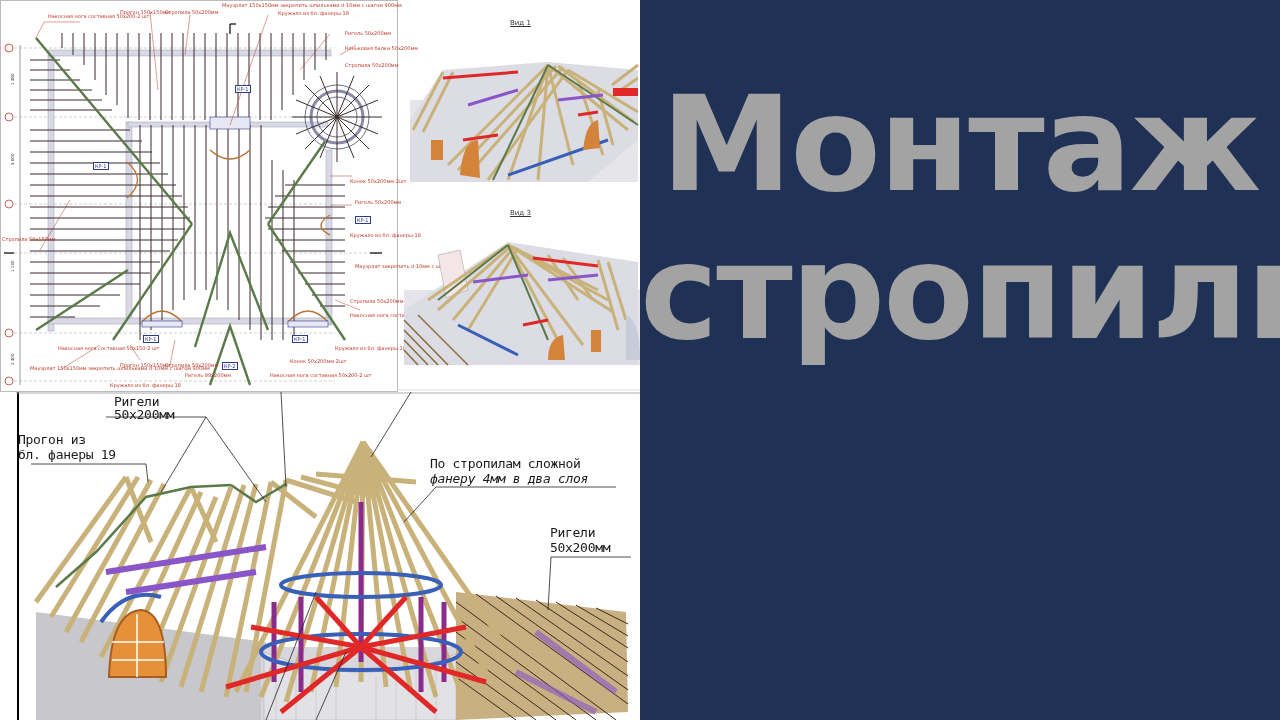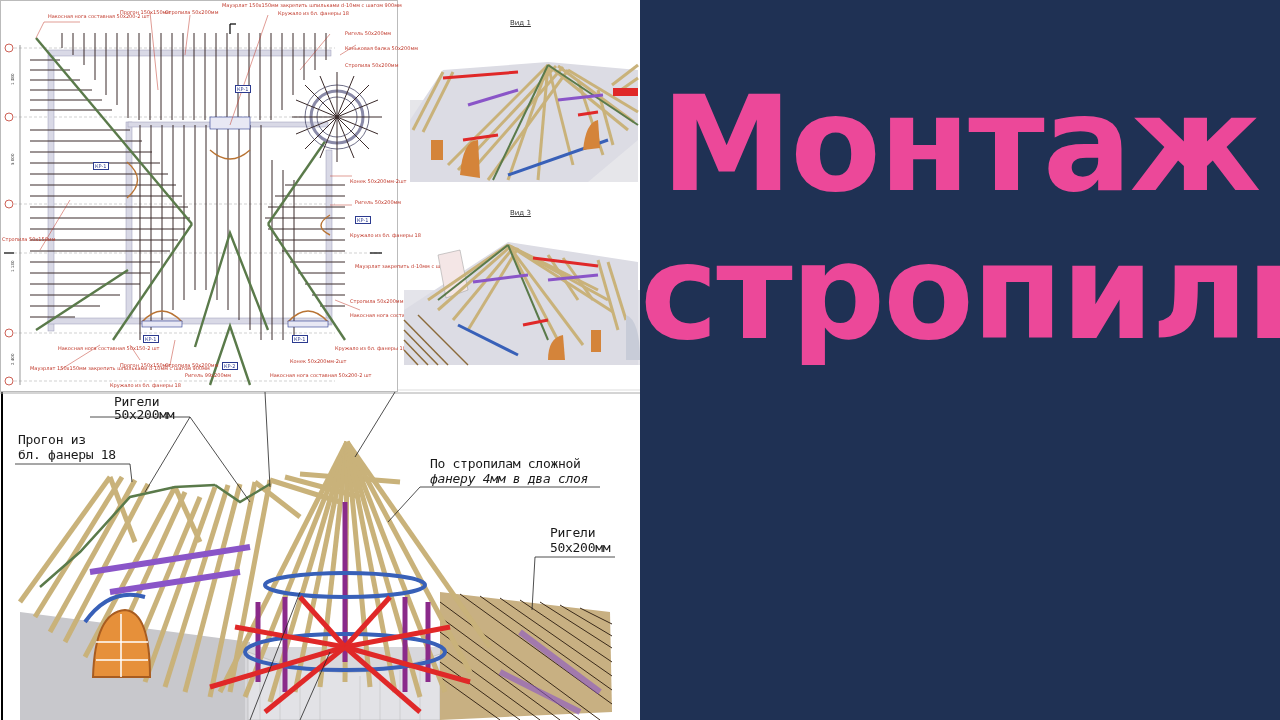--- a/index.html
+++ b/index.html
@@ -1,23 +1,23 @@
 <!DOCTYPE html>
 <html><head>
 <meta charset="utf-8">
 <style>
   html, body { margin:0; padding:0; }
   body { width:1280px; height:720px; position:relative; overflow:hidden; background:#ffffff; font-family:"DejaVu Sans", sans-serif; }
   .left { position:absolute; left:0; top:0; width:640px; height:720px; background:#ffffff; overflow:hidden; }
   .right { position:absolute; left:640px; top:0; width:640px; height:720px; background:#1f3154; }
-  .title { position:absolute; left:0; top:70px; width:640px; text-align:center; color:#ec4899; font-family:"DejaVu Sans", sans-serif; font-weight:bold; }
+  .title { position:absolute; left:0; top:70px; width:640px; text-align:center; color:#a3a3a3; font-family:"DejaVu Sans", sans-serif; font-weight:bold; }
   .title .line { display:block; font-size:132px; line-height:148px; letter-spacing:-2px; }
   .plan { position:absolute; left:0; top:0; width:398px; height:392px; }
   .views { position:absolute; left:398px; top:0; width:242px; height:440px; }
-  .render { position:absolute; left:0; top:392px; width:640px; height:296px; }
+  .render { position:absolute; left:0; top:392px; width:640px; height:296px;padding-left:16px; }
   .lbl { position:absolute; font-family:"DejaVu Sans Mono", monospace; color:#1a1a1a; font-size:13px; line-height:15px; letter-spacing:-0.3px; white-space:nowrap; }
   .view-title { position:absolute; font-family:"DejaVu Sans", sans-serif; font-size:7px; color:#333; text-decoration:underline; }
   .tiny { position:absolute; font-family:"DejaVu Sans", sans-serif; font-size:5px; color:#c0392b; white-space:nowrap; }
   .tag { position:absolute; font-family:"DejaVu Sans", sans-serif; font-size:5px; color:#2b3a8f; border:1px solid #2b3a8f; padding:0 1px; background:#fff; }
 </style>
 </head>
 <body>
 
 <div class="left">
 
@@ -476,21 +476,21 @@
         <line x1="535" y1="165" x2="532" y2="218"></line>
         <line x1="265" y1="0" x2="270" y2="95"></line>
         <line x1="395" y1="0" x2="355" y2="65"></line>
         <line x1="300" y1="200" x2="250" y2="328"></line>
         <line x1="330" y1="260" x2="300" y2="328"></line>
       </g>
     </svg>
     <span class="lbl" style="left:114px;top:2px;">Ригели</span>
     <span class="lbl" style="left:114px;top:15px;">50х200мм</span>
     <span class="lbl" style="left:18px;top:40px;">Прогон из</span>
-    <span class="lbl" style="left:18px;top:55px;">бл. фанеры 18</span>
+    <span class="lbl" style="left:18px;top:55px;">бл. фанеры 19</span>
     <span class="lbl" style="left:430px;top:64px;">По стропилам сложной</span>
     <span class="lbl" style="left:430px;top:79px;font-style:italic;">фанеру 4мм в два слоя</span>
     <span class="lbl" style="left:550px;top:133px;">Ригели</span>
     <span class="lbl" style="left:550px;top:148px;">50х200мм</span>
   </div>
 </div>
 
 <div class="right">
   <div class="title">
     <span class="line">Монтаж</span>

